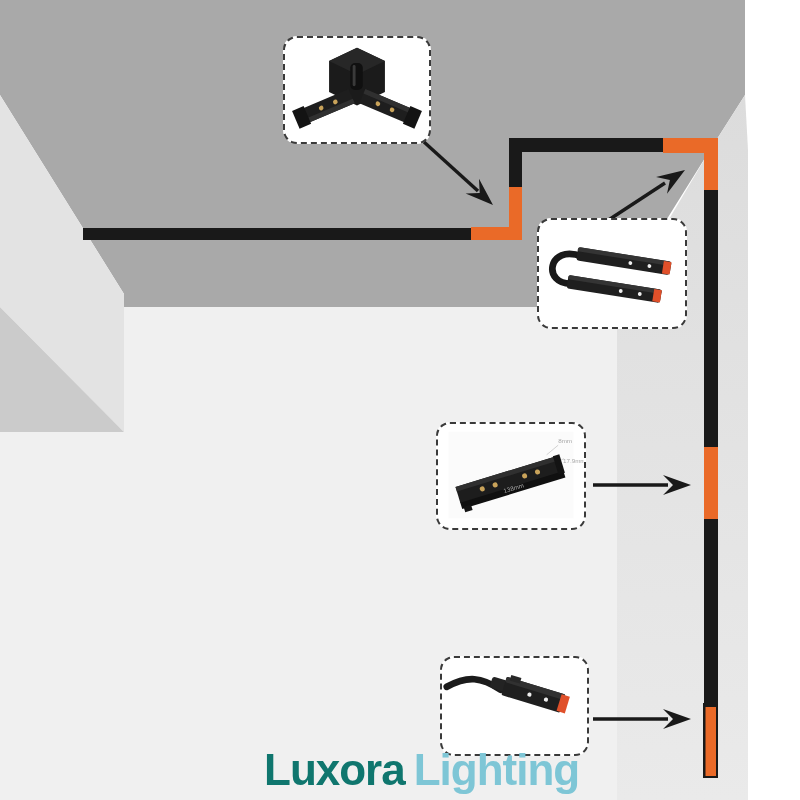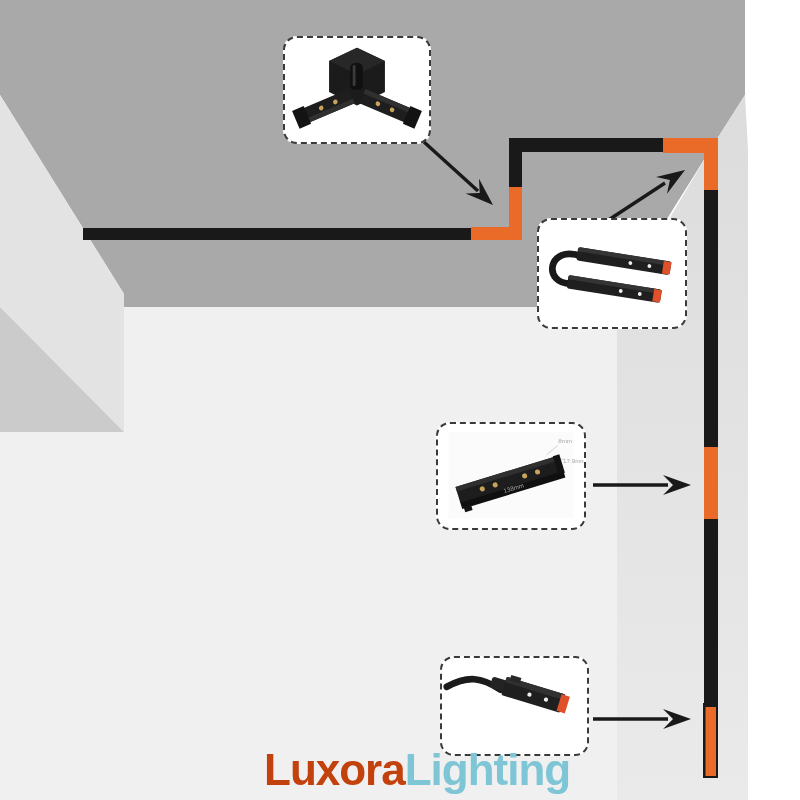--- a/index.html
+++ b/index.html
@@ -11,22 +11,22 @@
   .callout{
     position:absolute;background:#ffffff;border:2px dashed #3a3a3a;
     border-radius:14px;box-sizing:border-box;z-index:5;
   }
   .callout svg{display:block;width:100%;height:100%;}
   #watermark{
     position:absolute;left:264px;top:748px;z-index:9;
     font-size:44px;font-weight:bold;letter-spacing:-1px;line-height:1;
     white-space:nowrap;user-select:none;
   }
-  #watermark .wm1{color:#c2410c;}
-  #watermark .wm2{color:#7ec6d6;}
+  #watermark .wm1{color:#0f766e;}
+  #watermark .wm2{color:#7ec6d6;margin-left:9px;}
   .dim-text{font-size:6.5px;fill:#a9a9a9;font-family:"Liberation Sans",sans-serif;}
 </style>
 </head>
 <body>
 
 <div id="stage">
 
   <svg id="room-svg" width="800" height="800" viewBox="0 0 800 800">
     <defs>
       <linearGradient id="rightWallGrad" x1="0" y1="0" x2="0" y2="1">

